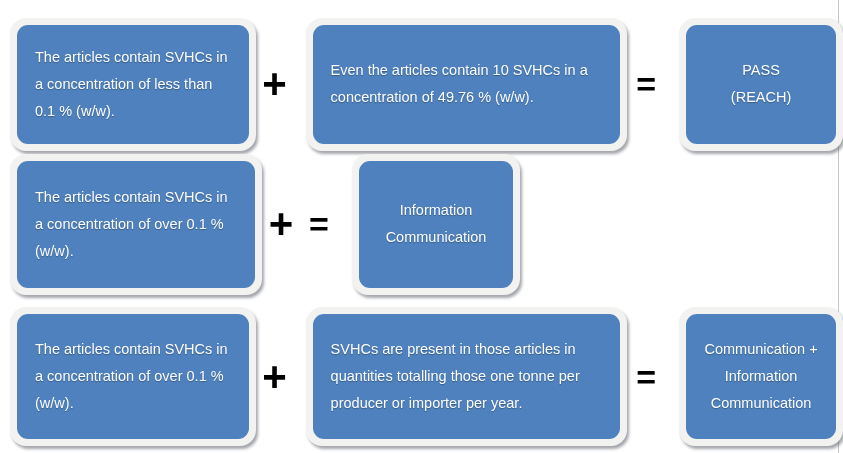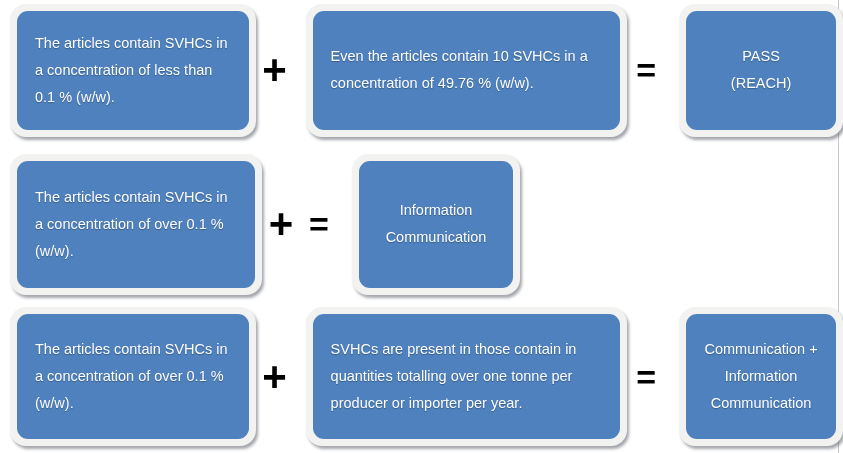--- a/index.html
+++ b/index.html
@@ -32,21 +32,21 @@
     background: #c7c7c7;
   }
 
   .row {
     position: absolute;
     left: 0;
     width: 843px;
     display: flex;
     align-items: center;
   }
-  .row-1 { top: 0;   height: 140px; }
+  .row-1 { top: 14px;   height: 140px; }
   .row-2 { top: 150px; height: 148px; }
   .row-3 { top: 304px; height: 145px; }
 
   
   .box {
     position: relative;
     box-sizing: border-box;
     background: #f2f2f0;              
     border-radius: 16px;
     padding: 7px;
@@ -129,21 +129,21 @@
         </div>
     </div>
   </div>
 
   <div class="row row-3">
     <div class="box col-condition">
       <div class="box-inner left-text">The articles contain SVHCs in a concentration of over 0.1 % (w/w).</div>
     </div>
     <div class="op op-plus">+</div>
     <div class="box col-detail">
-      <div class="box-inner left-text">SVHCs are present in those contain in quantities totalling over one tonne per producer or importer per year.</div>
+      <div class="box-inner left-text">SVHCs are present in those articles in quantities totalling those one tonne per producer or importer per year.</div>
     </div>
     <div class="op op-equals">=</div>
     <div class="box col-result">
       <div class="box-inner center-text">
           <div>Communication +</div>
           <div>Information</div>
           <div>Communication</div>
         </div>
     </div>
   </div>

